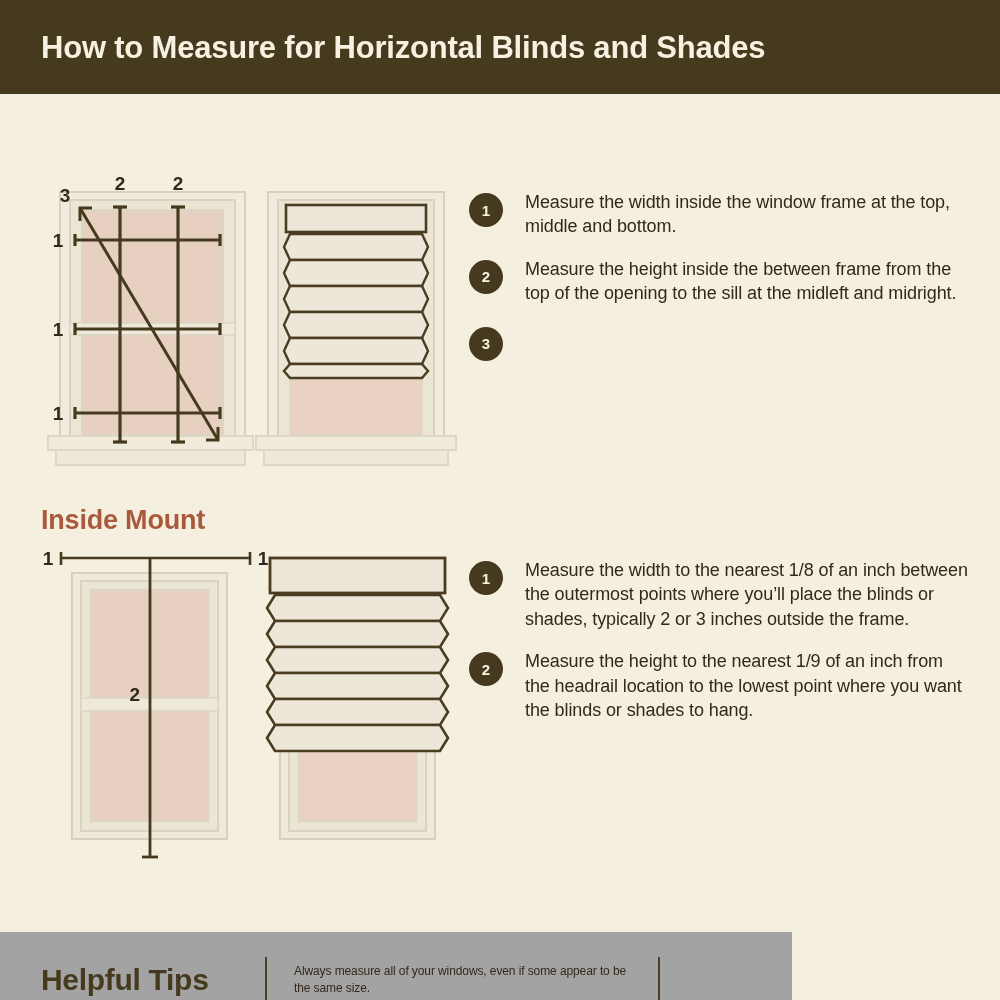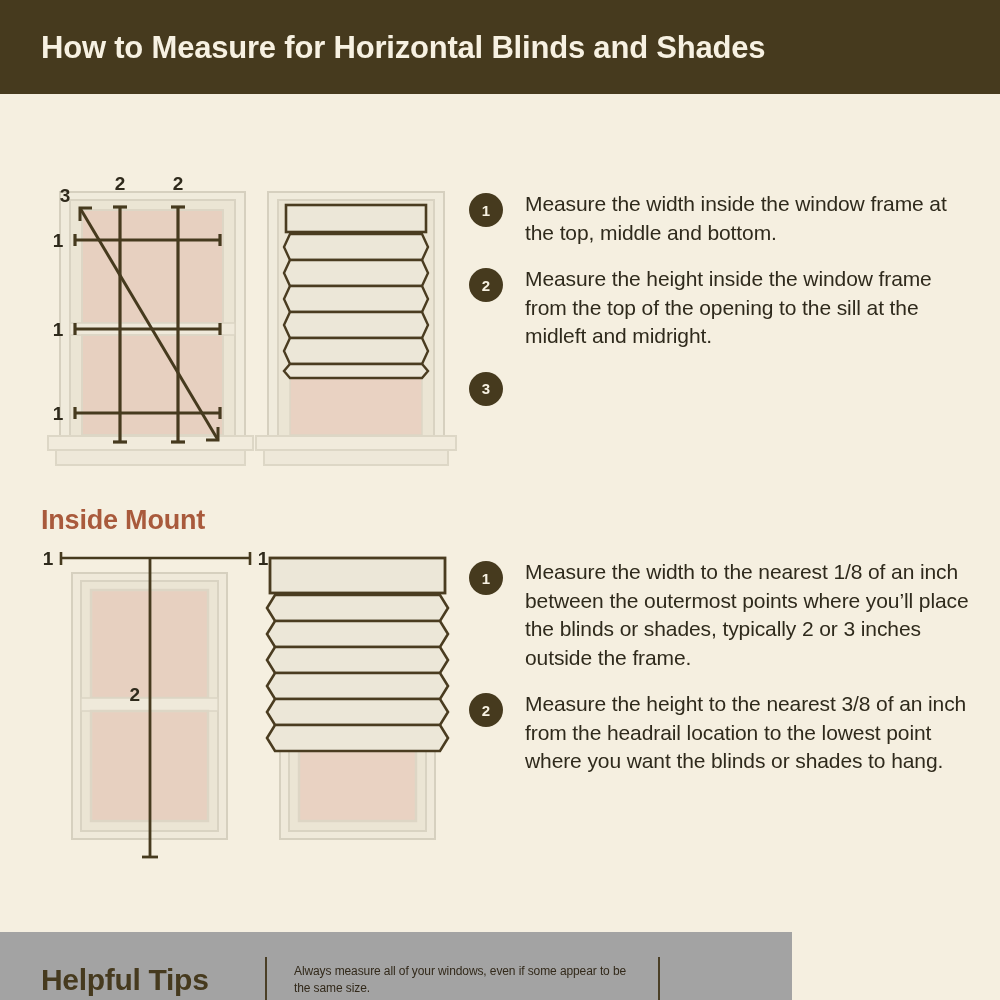--- a/index.html
+++ b/index.html
@@ -77,21 +77,21 @@
     color: #f7f1e2;
     font-size: 15px;
     font-weight: bold;
     display: flex;
     align-items: center;
     justify-content: center;
     margin-top: 3px;
   }
   .step-text {
     margin-left: 22px;
-    font-size: 21px;
+    font-size: 18px;
     line-height: 1.36;
     color: #2f2a1c;
     letter-spacing: -0.1px;
   }
 
   
   .footer-bar {
     position: absolute;
     left: 0; top: 932px;
     width: 792px; height: 95px;
@@ -223,21 +223,21 @@
     </g>
   </svg>
 
   <div class="steps" id="inside-steps">
     <div class="step">
       <div class="step-badge">1</div>
       <div class="step-text">Measure the width inside the window frame at the top, middle and bottom.</div>
     </div>
     <div class="step">
       <div class="step-badge">2</div>
-      <div class="step-text">Measure the height inside the window frame from the top of the opening to the sill at the midleft and midright.</div>
+      <div class="step-text">Measure the height inside the between frame from the top of the opening to the sill at the midleft and midright.</div>
     </div>
     <div class="step">
       <div class="step-badge">3</div>
     </div>
   </div>
 
   <div class="section-heading" id="outside-heading">Inside Mount</div>
 
   <svg class="diagram" id="outside-diagram" width="430" height="330" viewBox="0 0 430 330">
 
@@ -284,21 +284,21 @@
     </g>
   </svg>
 
   <div class="steps" id="outside-steps">
     <div class="step">
       <div class="step-badge">1</div>
       <div class="step-text">Measure the width to the nearest 1/8 of an inch between the outermost points where you’ll place the blinds or shades, typically 2 or 3 inches outside the frame.</div>
     </div>
     <div class="step">
       <div class="step-badge">2</div>
-      <div class="step-text">Measure the height to the nearest 3/8 of an inch from the headrail location to the lowest point where you want the blinds or shades to hang.</div>
+      <div class="step-text">Measure the height to the nearest 1/9 of an inch from the headrail location to the lowest point where you want the blinds or shades to hang.</div>
     </div>
   </div>
 
   <div class="footer-bar">
     <div class="footer-title">Helpful Tips</div>
     <div class="footer-divider" id="divider-1"></div>
     <div class="footer-tip" id="tip-1">Always measure all of your windows, even if some appear to be the same size.</div>
     <div class="footer-divider" id="divider-2"></div>
   </div>
 

